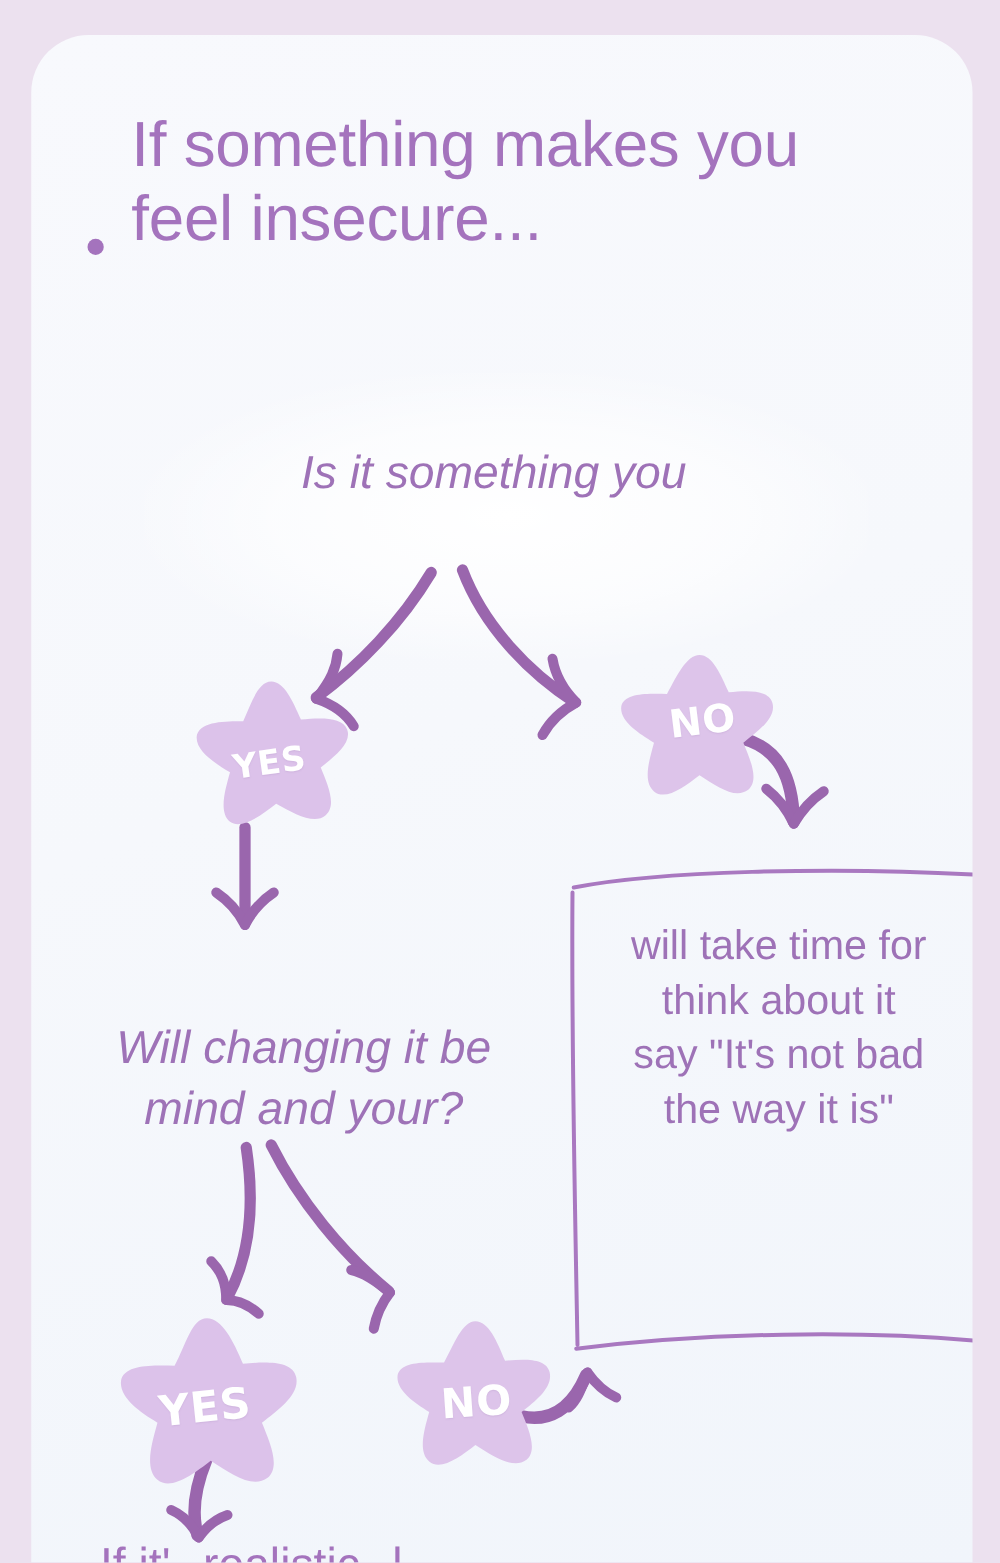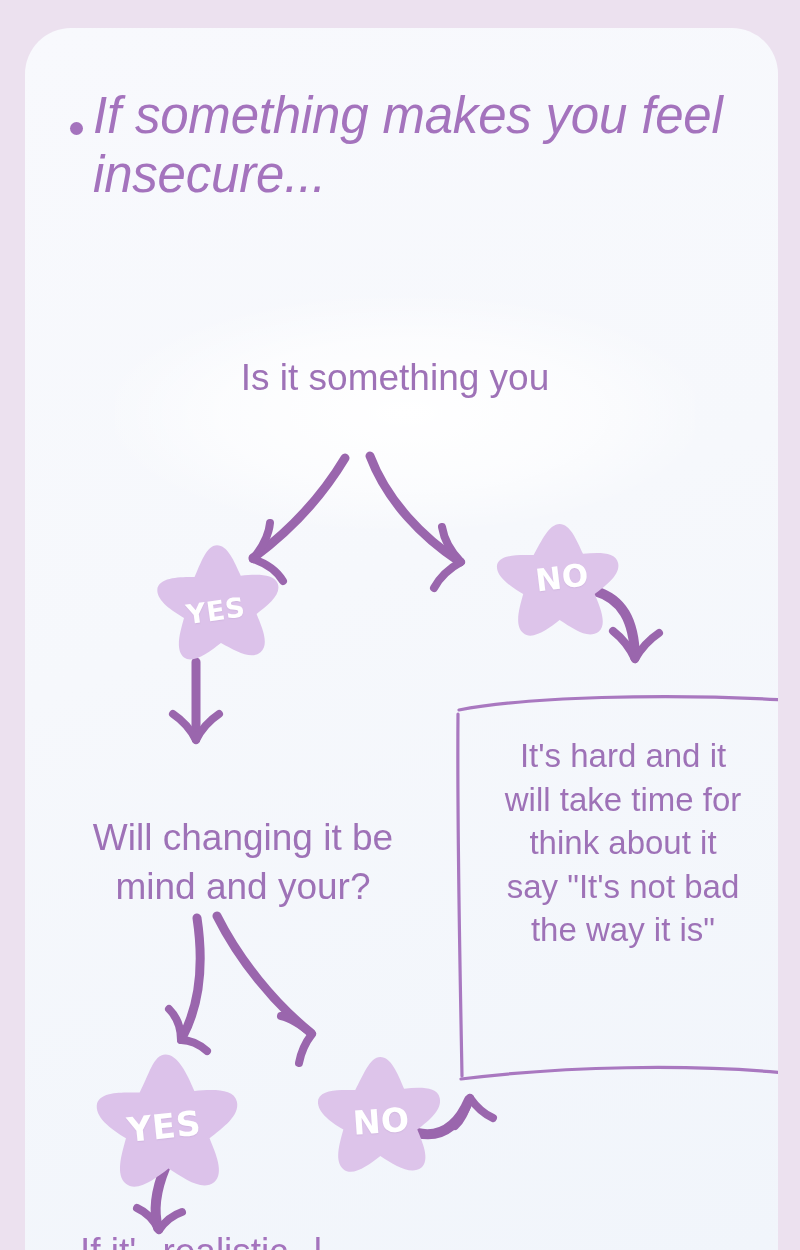--- a/index.html
+++ b/index.html
@@ -45,23 +45,22 @@
     pointer-events: none;
   }
 
   
   #headline {
     position: absolute;
     left: 45px;
     top: 58px;
     width: 660px;
     display: flex;
-    align-items: flex-start;
-    gap: 10px;
-    font-style: italic;
+    align-items: flex-end;
+    gap: 22px;
   }
 
   .bullet-dot {
     width: 13px;
     height: 13px;
     border-radius: 50%;
     background: #a473bd;
     margin-top: 36px;
     flex: 0 0 auto;
   }
@@ -76,20 +75,21 @@
 
   
   .question {
     position: absolute;
     text-align: center;
     color: #9e72b7;
     font-size: 37px;
     line-height: 1.33;
     font-weight: 400;
     z-index: 4;
+    font-style: italic;
   }
 
   #q1 {
     left: 105px;
     top: 325px;
     width: 530px;
   }
 
   #q2 {
     left: 18px;
@@ -279,21 +279,20 @@
     </div>
 
     <div id="note-box">
       <svg viewBox="0 0 336 390" width="336" height="390">
         <path d="M4 16 C 70 3, 210 -1, 330 6" fill="none" stroke="#a978c0" stroke-width="3.2" stroke-linecap="round"></path>
         <path d="M3 20 C 2 140, 5 270, 7 382" fill="none" stroke="#a978c0" stroke-width="3.2" stroke-linecap="round"></path>
         <path d="M331 9 C 333 130, 331 260, 329 378" fill="none" stroke="#a978c0" stroke-width="3.2" stroke-linecap="round"></path>
         <path d="M6 385 C 110 372, 235 370, 330 379" fill="none" stroke="#a978c0" stroke-width="3.2" stroke-linecap="round"></path>
       </svg>
       <div id="note-text">
-        <div>It's hard and it</div>
         <div>will take time for</div>
         <div>think about it</div>
         <div>say "It's not bad</div>
         <div>the way it is"</div>
       </div>
     </div>
 
     <div class="star" id="star-yes-2">
       <svg viewBox="0 0 100 100" width="152" height="152">
         <path d="M49 3 C 57 3, 63 15, 68 27 C 79 26, 94 25, 96 34 C 98 43, 87 51, 78 58

